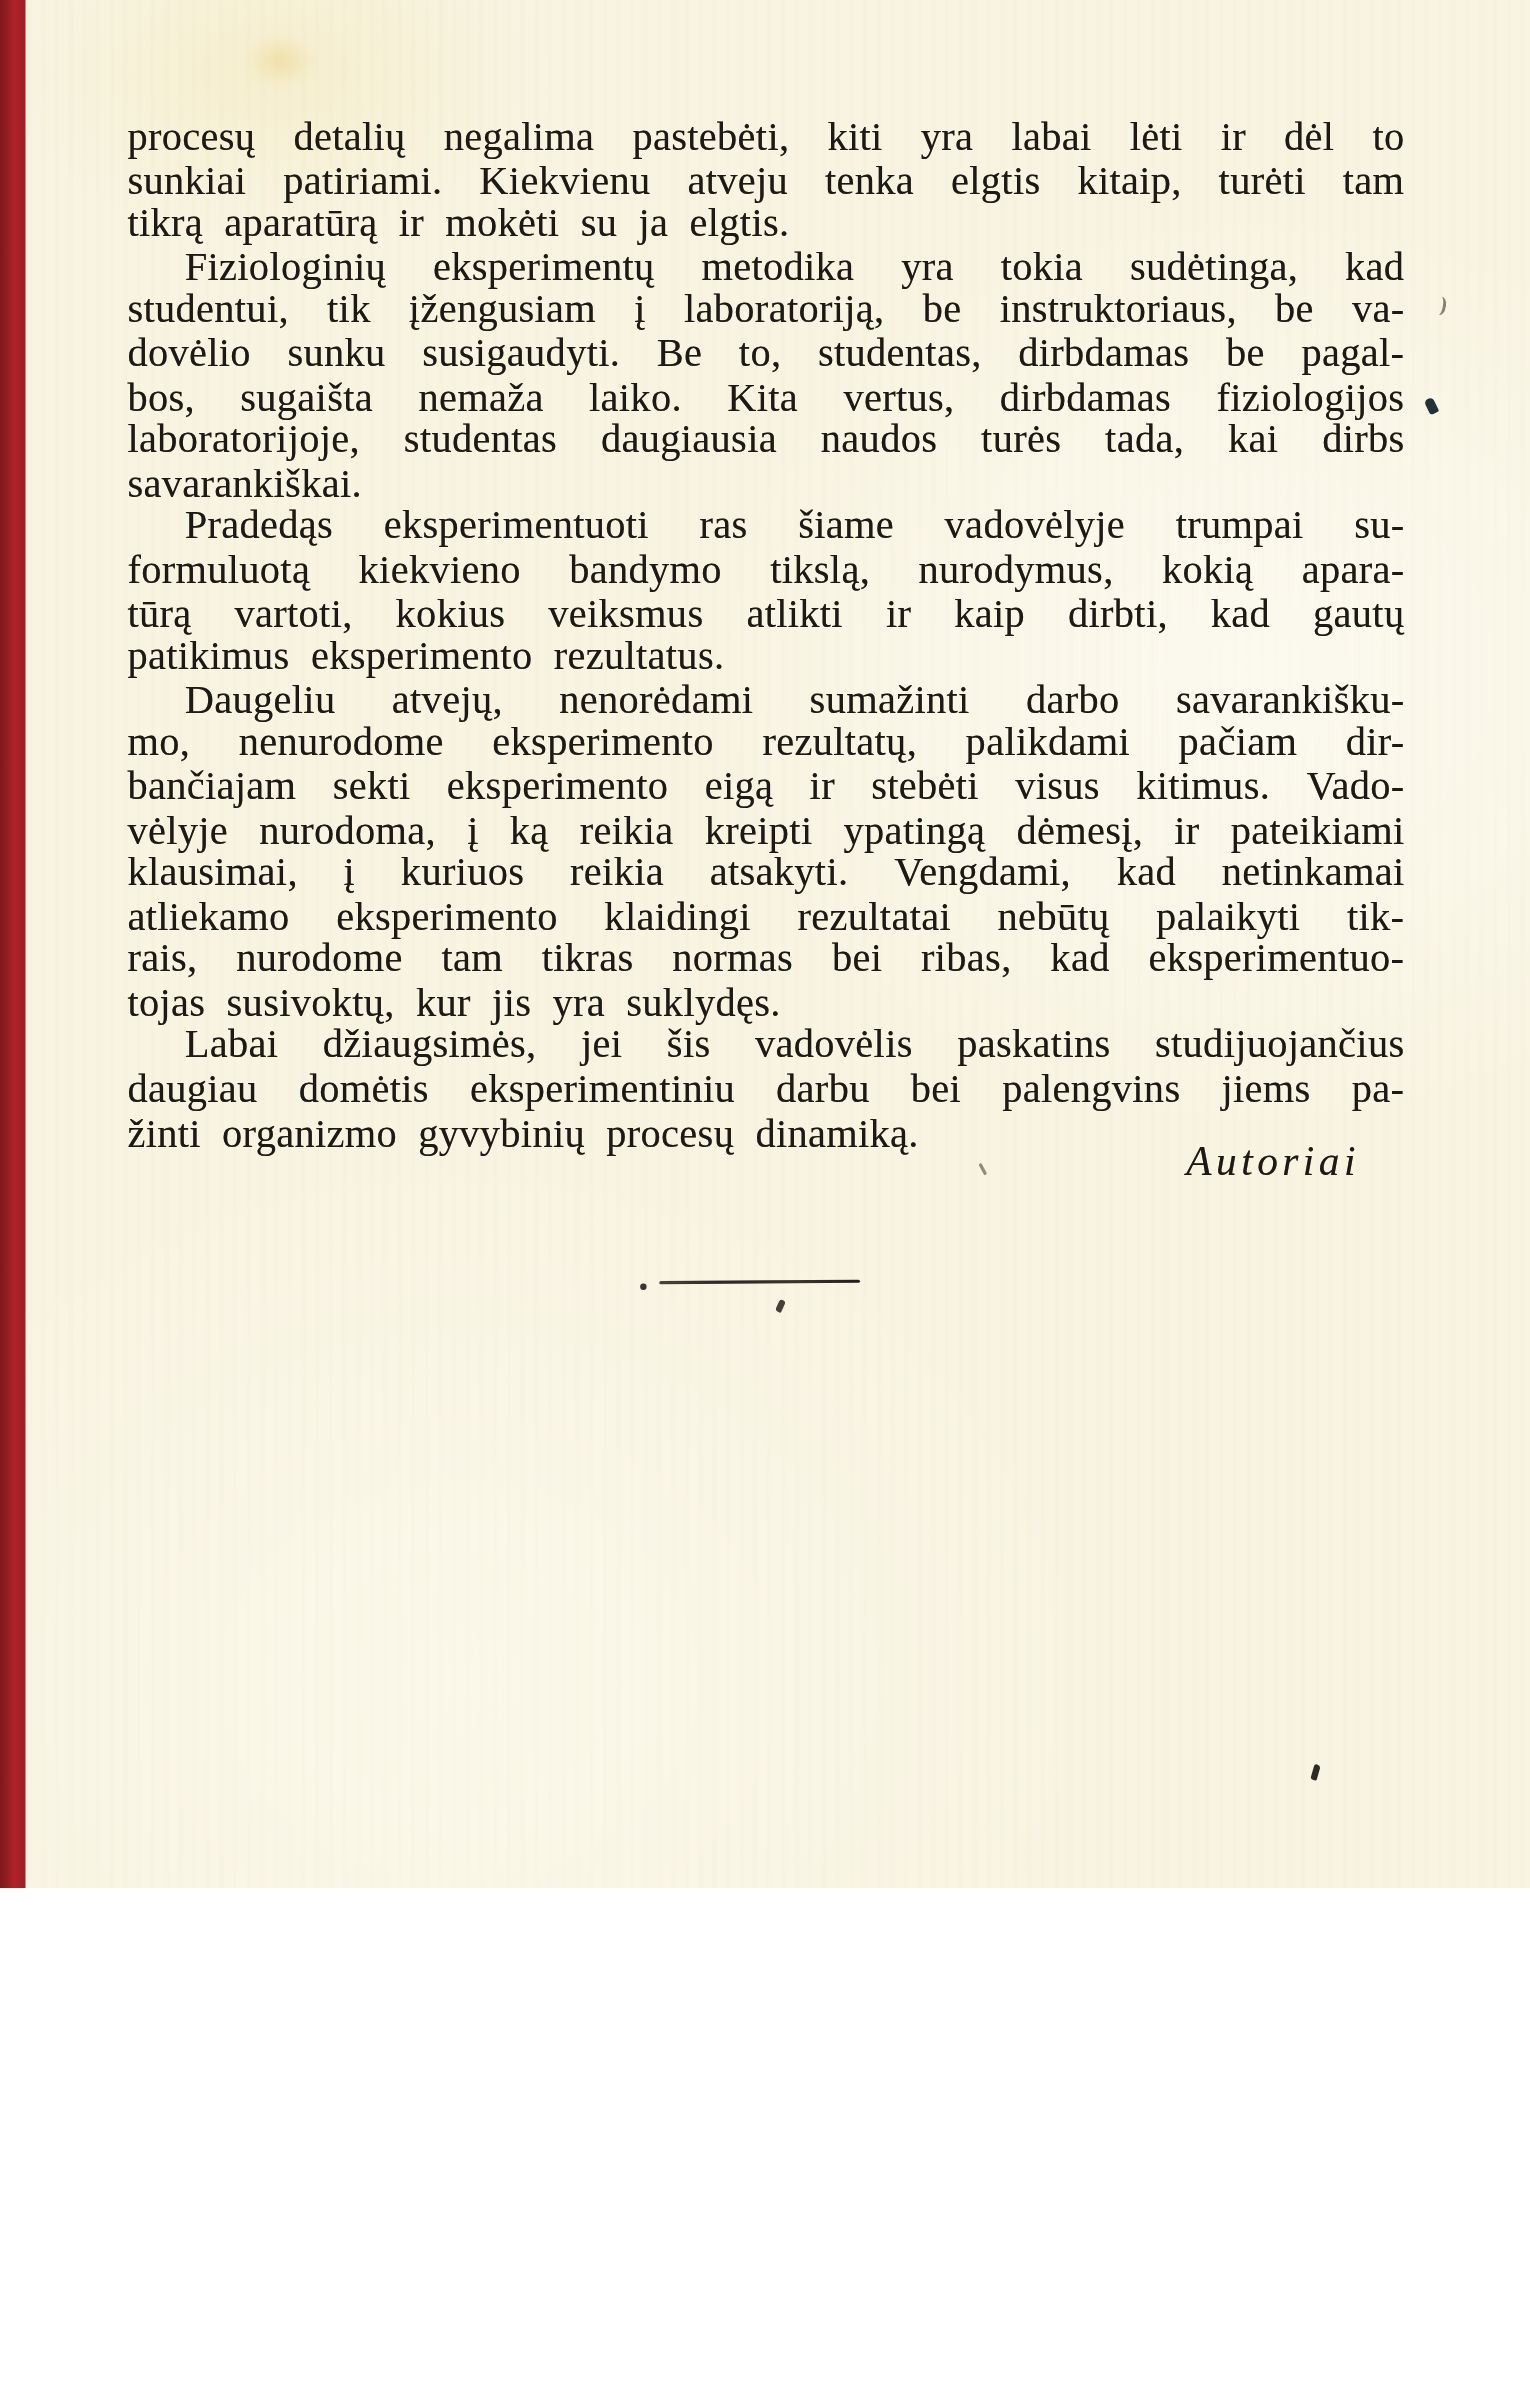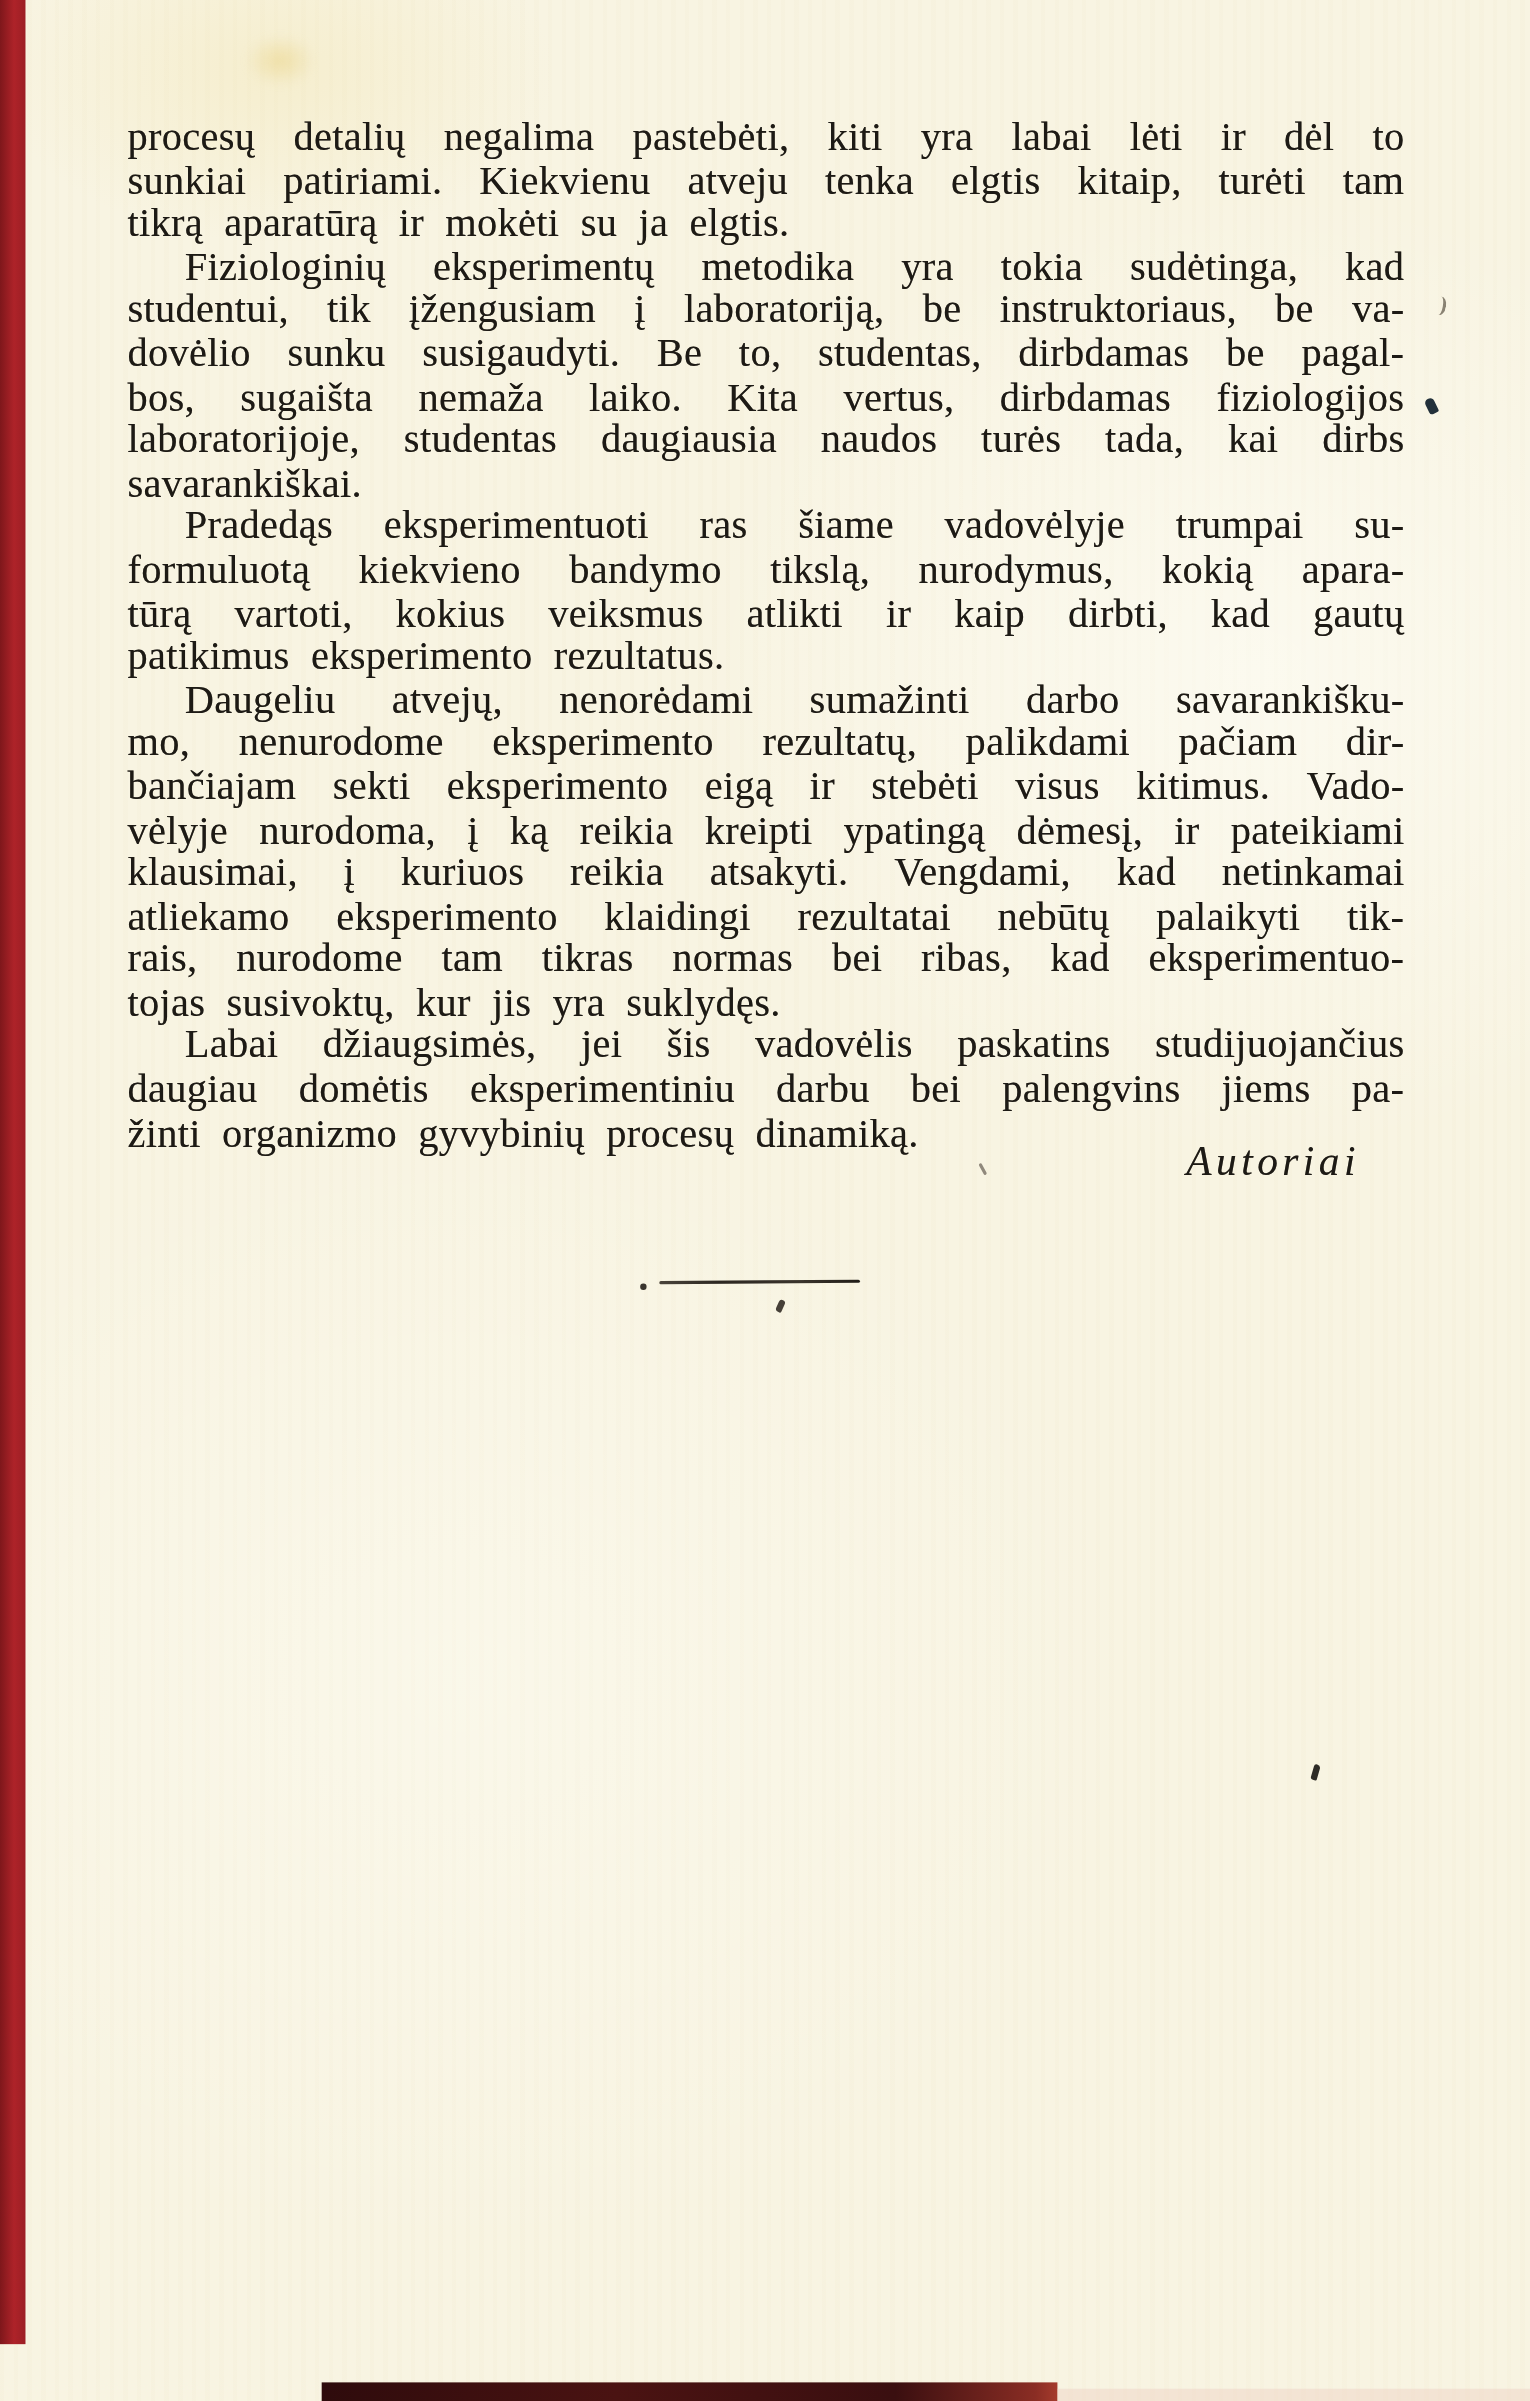--- a/index.html
+++ b/index.html
@@ -2,21 +2,21 @@
 <html style="--paper: #f8f4e2; --ink: #1d1a15;font-size:7.7px"><head>
 <meta charset="utf-8">
 <style>
   html, body {
     margin: 0; padding: 0;
     background: #ffffff;
     font-family: "Liberation Serif", "DejaVu Serif", serif;
   }
   .viewport {
     position: relative;
-    width: 1531px; height: 2401px;
+    width: 1531px; height: 1888px;
     overflow: hidden;
     background: #f8f4e2;
   }
   .page {
     position: absolute; top: 0; left: 0;
     width: 481px; height: 754px;
     transform: scale(3.185);
     transform-origin: 0 0;
     background:
       radial-gradient(ellipse 125px 77px at 18% 3%, rgba(240,224,160,0.30), transparent 70%),

